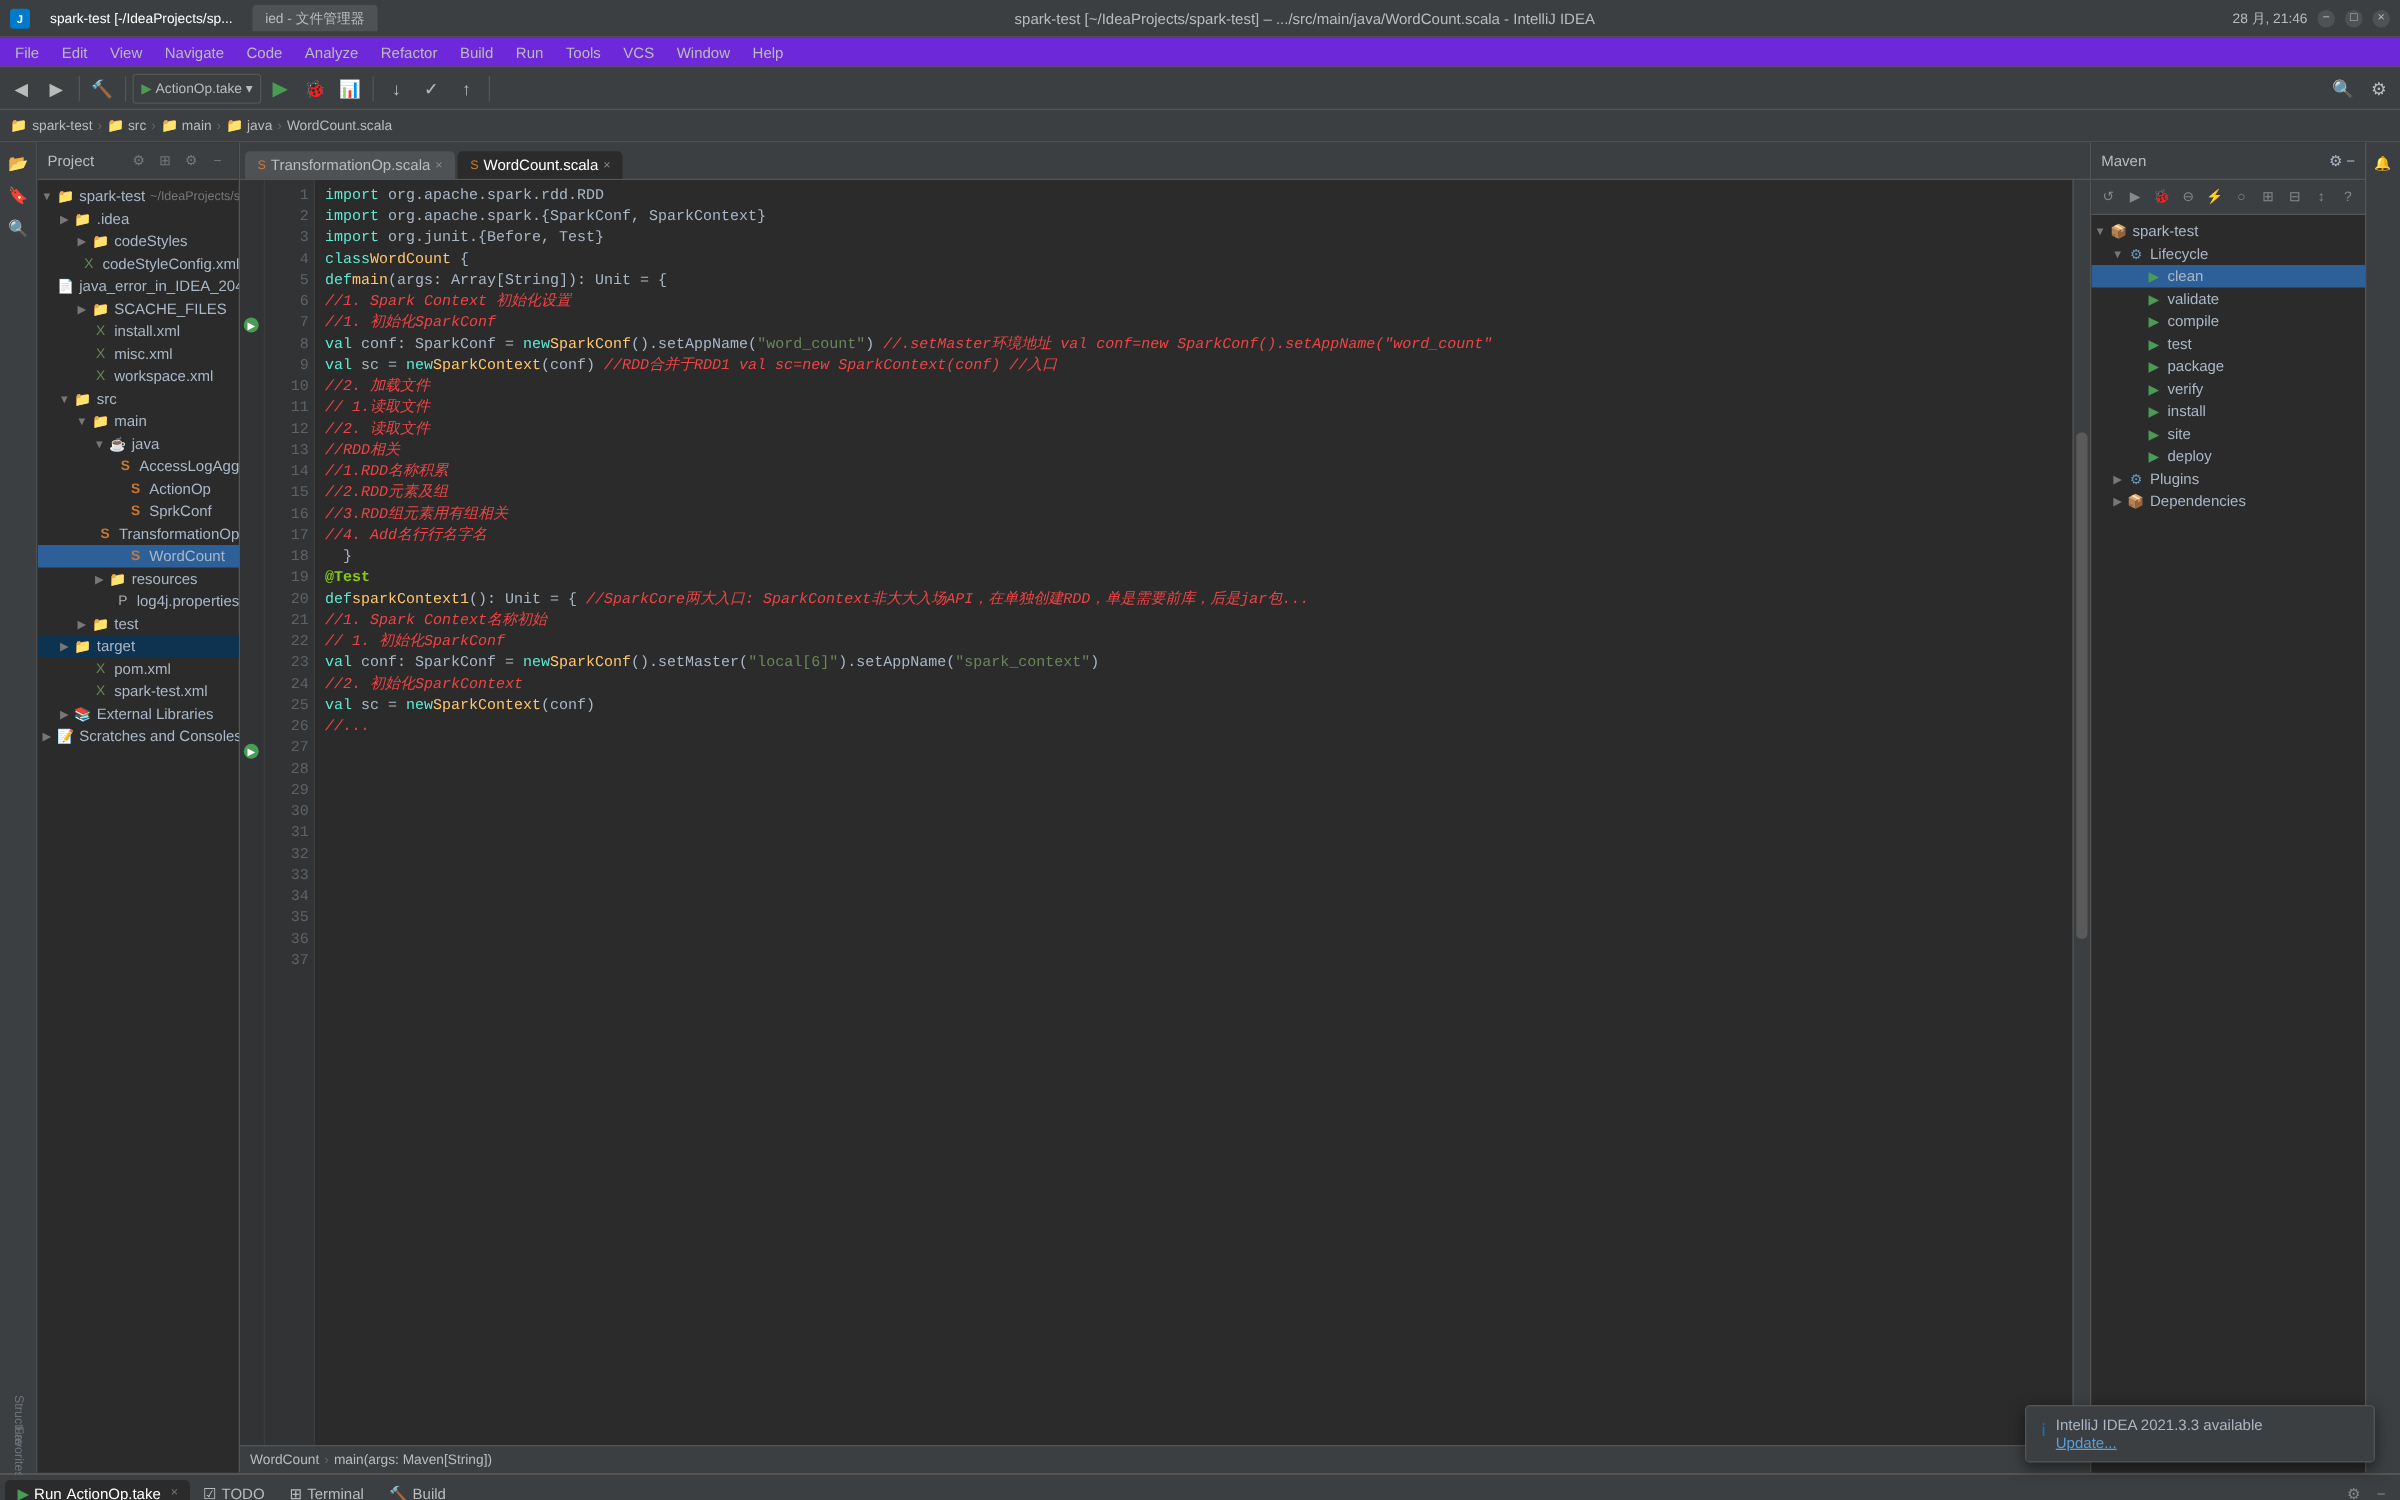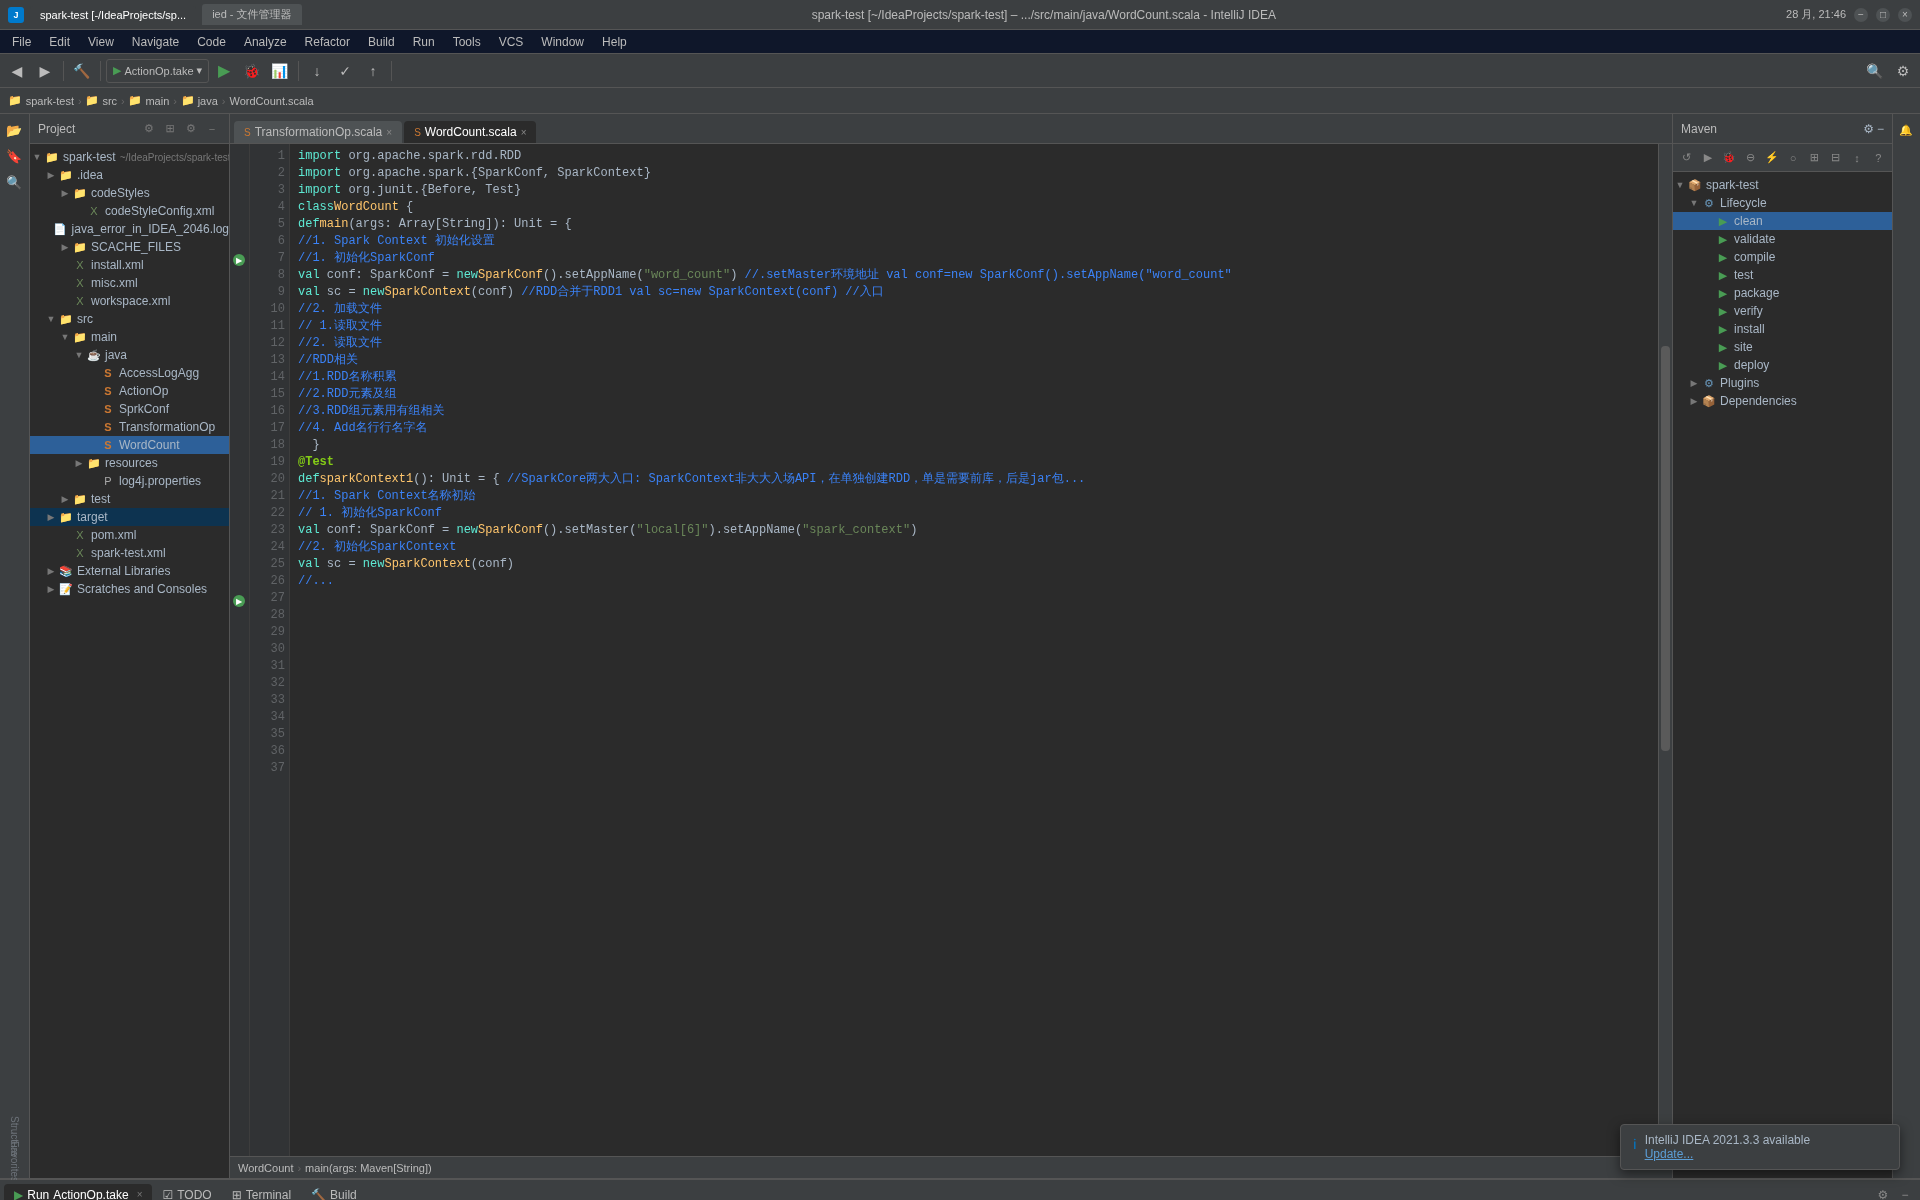--- a/index.html
+++ b/index.html
@@ -12,21 +12,21 @@
     #titlebar .tab-item { background: #4e5254; padding: 3px 10px; border-radius: 3px 3px 0 0; font-size: 11px; color: #bbb; display: flex; align-items: center; gap: 4px; }
     #titlebar .tab-item.active { background: #3c3f41; color: #fff; }
     #titlebar .title-center { flex: 1; text-align: center; font-size: 12px; color: #bbb; }
     #titlebar .right { display: flex; align-items: center; gap: 8px; }
     #titlebar .win-btn { width: 14px; height: 14px; border-radius: 50%; font-size: 10px; display: flex; align-items: center; justify-content: center; cursor: pointer; }
     .win-minimize { background: #4e5254; color: #bbb; }
     .win-maximize { background: #4e5254; color: #bbb; }
     .win-close { background: #4e5254; color: #bbb; }
 
     
-    #menubar { height: 24px; background: #0f172a; display: flex; align-items: center; padding: 0 4px; border-bottom: 1px solid #555; gap: 2px; }
+    #menubar { height: 24px; background: #6d28d9; display: flex; align-items: center; padding: 0 4px; border-bottom: 1px solid #555; gap: 2px; }
     .menu-item { padding: 2px 8px; font-size: 12px; color: #bbb; cursor: pointer; border-radius: 2px; }
 
     
     #toolbar { height: 34px; background: #3c3f41; display: flex; align-items: center; padding: 0 4px; border-bottom: 1px solid #555; gap: 2px; }
     .toolbar-btn { width: 26px; height: 26px; display: flex; align-items: center; justify-content: center; cursor: pointer; border-radius: 3px; color: #bbb; font-size: 14px; }
     .toolbar-sep { width: 1px; height: 20px; background: #555; margin: 0 3px; }
     .toolbar-spacer { flex: 1; }
     .toolbar-dropdown { display: flex; align-items: center; gap: 3px; padding: 2px 6px; border: 1px solid #555; border-radius: 3px; cursor: pointer; font-size: 11px; color: #bbb; background: #3c3f41; height: 24px; }
 
     
@@ -36,21 +36,21 @@
 
     
     #main-layout { display: flex; height: calc(1200px - 30px - 24px - 34px - 26px - 22px); }
 
     
     #left-icons { width: 30px; background: #3c3f41; display: flex; flex-direction: column; align-items: center; padding: 4px 0; gap: 2px; border-right: 1px solid #555; }
     .side-icon { width: 24px; height: 24px; display: flex; align-items: center; justify-content: center; cursor: pointer; border-radius: 3px; color: #6d737a; font-size: 13px; }
     .side-icon.active { color: #fff; }
 
     
-    #project-panel { width: 200px; background: #2b2b2b; border-right: 1px solid #555; display: flex; flex-direction: column; overflow: hidden; }
+    #project-panel { width: 162px; background: #2b2b2b; border-right: 1px solid #555; display: flex; flex-direction: column; overflow: hidden; }
     #project-header { height: 30px; background: #3c3f41; display: flex; align-items: center; padding: 0 8px; border-bottom: 1px solid #555; }
     #project-header .panel-title { font-size: 12px; color: #bbb; flex: 1; }
     #project-header .panel-icons { display: flex; gap: 3px; }
     #project-header .panel-icon { width: 18px; height: 18px; display: flex; align-items: center; justify-content: center; cursor: pointer; color: #777; font-size: 11px; border-radius: 2px; }
     #project-tree { flex: 1; overflow-y: auto; padding: 4px 0; }
     .tree-item { display: flex; align-items: center; padding: 1px 0; cursor: pointer; font-size: 12px; white-space: nowrap; }
     .tree-item.selected { background: #2d6099; }
     .tree-item.selected-highlight { background: #0d3350; }
     .tree-arrow { width: 14px; display: inline-flex; align-items: center; justify-content: center; font-size: 9px; color: #777; flex-shrink: 0; }
     .tree-icon { width: 16px; height: 16px; display: inline-flex; align-items: center; justify-content: center; font-size: 11px; margin-right: 3px; flex-shrink: 0; }
@@ -63,21 +63,21 @@
     .editor-tab { padding: 4px 10px; background: #4e5254; border-radius: 4px 4px 0 0; font-size: 12px; color: #bbb; cursor: pointer; display: flex; align-items: center; gap: 4px; margin-right: 2px; }
     .editor-tab.active { background: #2b2b2b; color: #fff; }
     .editor-tab .close-btn { font-size: 10px; color: #888; }
     .editor-tab .tab-icon { font-size: 10px; }
     #editor-content { flex: 1; display: flex; overflow: hidden; }
     #line-numbers { width: 40px; background: #313335; padding: 4px 4px 4px 0; text-align: right; font-size: 12px; color: #606366; font-family: 'Courier New', monospace; line-height: 17px; overflow: hidden; border-right: 1px solid #3d3d3d; flex-shrink: 0; }
     #code-area { flex: 1; padding: 4px 8px; font-size: 12px; font-family: 'Courier New', monospace; line-height: 17px; overflow: auto; background: #2b2b2b; }
     .code-line { white-space: pre; display: flex; align-items: center; }
     .kw { color: #5eead4; }
     .str { color: #6a8759; }
-    .cmt { color: #3b82f6; }
+    .cmt { color: #ef4444; font-style: italic; }
     .cls-name { color: #ffc66d; }
     .fn-name { color: #ffc66d; }
     .type { color: #a9b7c6; }
     .anno { color: #84cc16; font-weight: bold; }
     #editor-scrollbar { width: 14px; background: #3c3f41; }
     #gutter { width: 20px; background: #313335; border-right: 1px solid #3d3d3d; flex-shrink: 0; position: relative; }
     .gutter-indicator { position: absolute; left: 3px; width: 12px; height: 12px; border-radius: 50%; display: flex; align-items: center; justify-content: center; font-size: 8px; color: #fff; cursor: pointer; }
     .gi-green { background: #499c54; }
 
     

